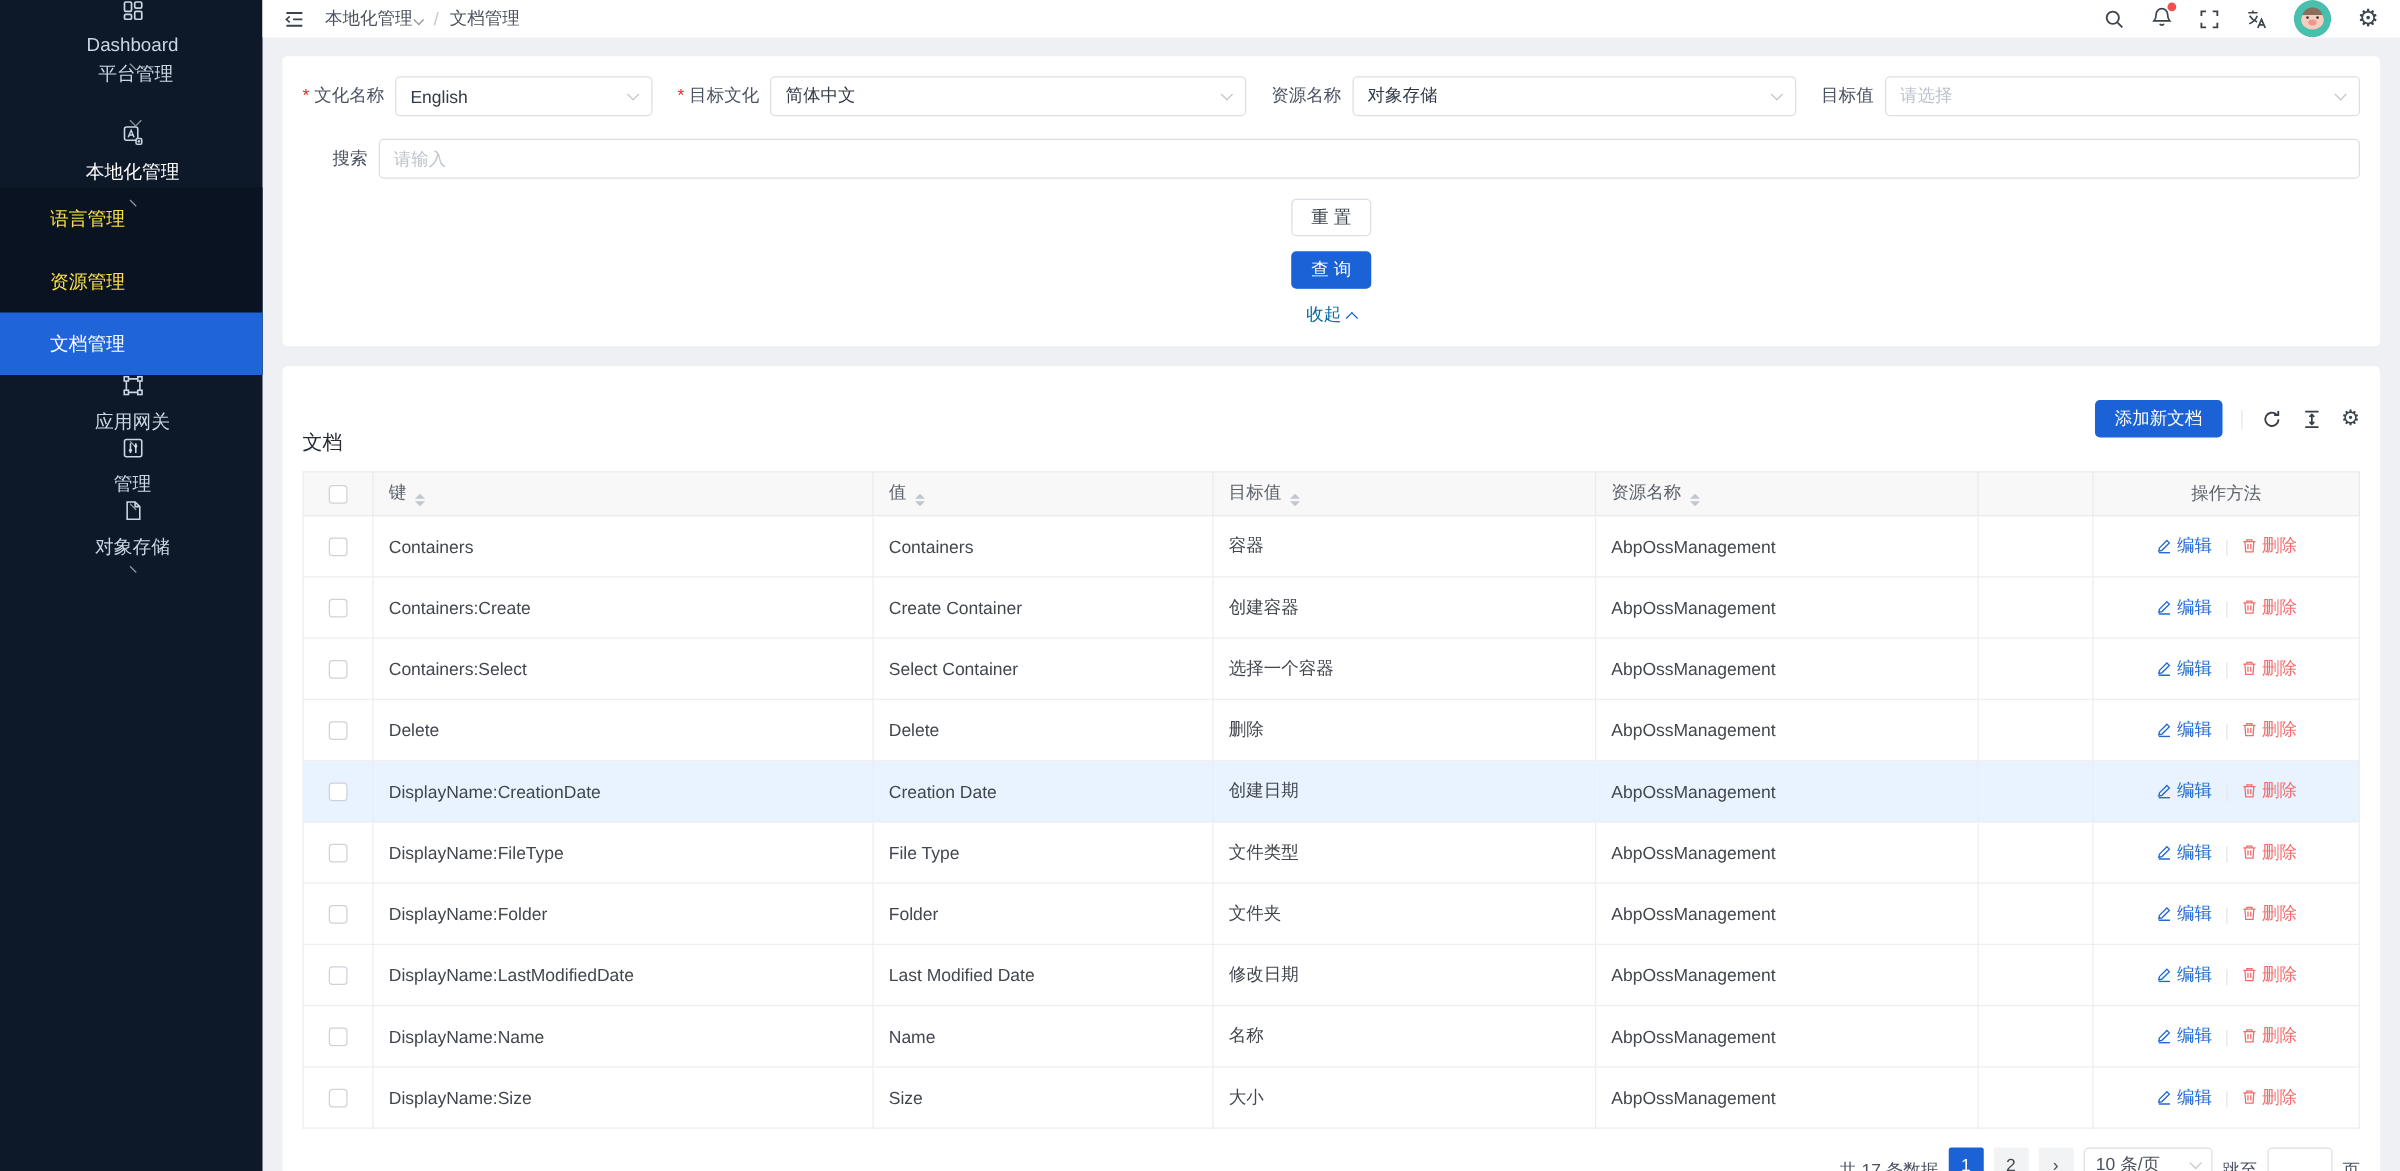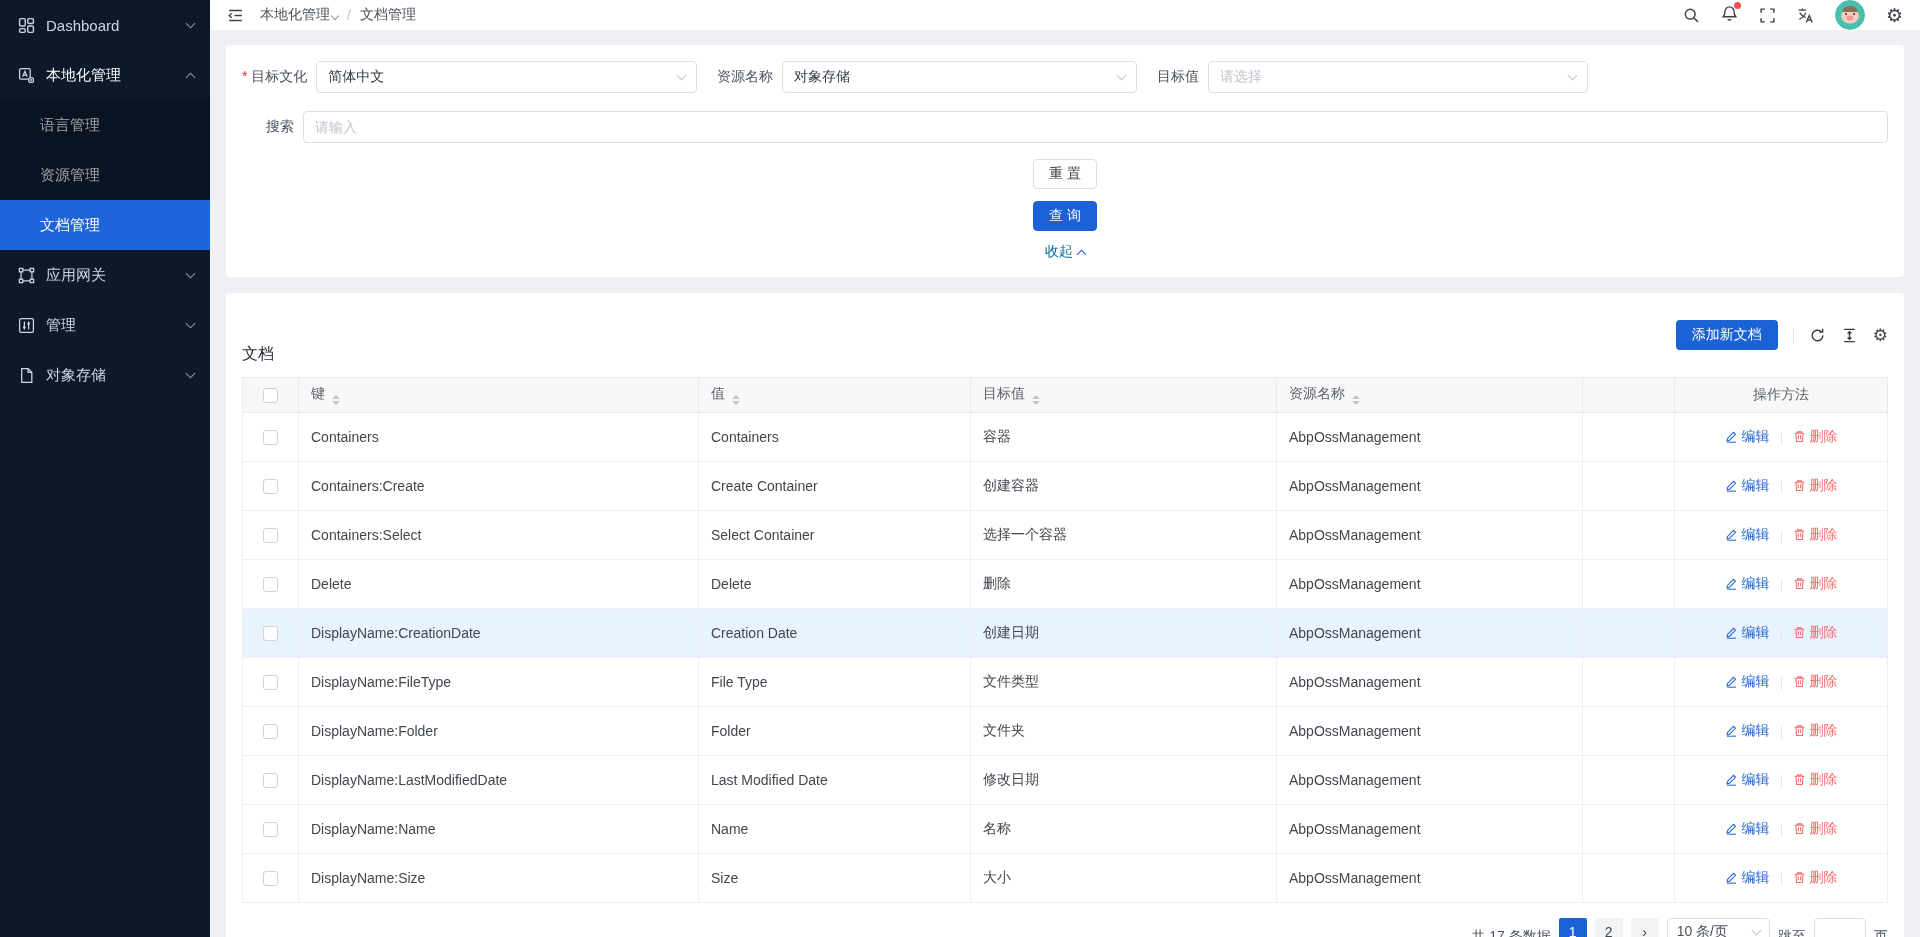--- a/index.html
+++ b/index.html
@@ -6,32 +6,32 @@
   html,body { width:1920px; height:937px; overflow:hidden; }
   body {
     font-family: "Liberation Sans", "DejaVu Sans", sans-serif;
     background:#eef0f3; display:flex; font-size:14px; color:#42474e;
   }
   
   .sidebar { width:210px; height:100%; background:#0d1829; flex-shrink:0; }
   .logo { height:49px; display:flex; align-items:center; padding-left:14px; gap:10px; }
   .logo-title { color:#fff; font-weight:bold; font-size:16px; letter-spacing:.2px; }
   .m-item { height:50px; display:flex; align-items:center; padding:0 16px 0 18px;
-            color:#ccd5e2; font-size:15px; gap:11px; cursor:pointer; }
+            color:#ccd5e2; font-size:15px; gap:11px; cursor:pointer;flex-direction:column; }
   .m-item.noicon { padding-left:23px; }
   .m-item.open { color:#fff; }
   .m-item .grow { flex:1; }
   .m-ico { width:17px; height:17px; flex-shrink:0; color:#ccd5e2; }
   .chev { width:7px; height:7px; border-right:1.5px solid rgba(255,255,255,.55);
           border-bottom:1.5px solid rgba(255,255,255,.55); display:inline-block;
           transform:rotate(45deg); margin-top:-3px; }
   .chev.up { transform:rotate(-135deg); margin-top:4px; }
   .submenu { background:#0a1322; }
   .s-item { height:50px; display:flex; align-items:center; padding-left:40px;
-            color:#a3a3a3; font-size:15px; cursor:pointer; }
+            color:#fde047; font-size:15px; cursor:pointer; }
   .s-item.active { background:#2064d9; color:#fff; }
   
   .main { flex:1; display:flex; flex-direction:column; min-width:0; }
   .topbar { height:49px; background:#fff; display:flex; align-items:center;
             justify-content:space-between; padding:0 17px; }
   .tb-left { display:flex; align-items:center; gap:16px; }
   .hdr-ico { width:17px; height:17px; color:#3d434c; cursor:pointer; }
   .crumb { display:flex; align-items:center; gap:9px; font-size:14px; color:#4c525c; }
   .crumb .mini-chev { width:6px; height:6px; border-right:1.3px solid #8b919b;
           border-bottom:1.3px solid #8b919b; display:inline-block; transform:rotate(45deg);
@@ -120,20 +120,24 @@
       <svg class="m-ico" viewBox="0 0 16 16" fill="none" stroke="currentColor" stroke-width="1.3">
         <rect x="1.5" y="1.5" width="5.3" height="7" rx="1"></rect>
           <rect x="9.2" y="1.5" width="5.3" height="4.6" rx="1"></rect>
         <rect x="9.2" y="8.5" width="5.3" height="6" rx="1"></rect>
           <rect x="1.5" y="10.9" width="5.3" height="3.6" rx="1"></rect>
       </svg>
       <span class="grow">Dashboard</span>
       <i class="chev"></i>
     </div>
 
+    <div class="m-item noicon">
+      <span class="grow">平台管理</span>
+      <i class="chev"></i>
+    </div>
 
     <div class="m-item open">
       <svg class="m-ico" viewBox="0 0 16 16" fill="none" stroke="currentColor" stroke-width="1.2">
         <rect x="1.5" y="1.5" width="10" height="10" rx="1.5"></rect>
         <path d="M4.3 9.2 6.5 4l2.2 5.2M5 7.6h3" stroke-width="1.1"></path>
         <rect x="10.2" y="10.2" width="4.3" height="4.3" rx="1" fill="#0d1829"></rect>
         <path d="M11.3 12.3h2.1M12.35 11.3v2.1" stroke-width="1"></path>
       </svg>
       <span class="grow">本地化管理</span>
       <i class="chev up"></i>
@@ -231,20 +235,27 @@
         </svg>
       </span>
       <span class="gear-glyph">⚙</span>
     </div>
   </header>
 
   <div class="content">
 
     <section class="card filter-card">
       <div class="filter-row">
+        <div class="field fw1">
+          <span class="lbl req">文化名称</span>
+          <div class="select">
+            <span>English</span>
+            <i class="sel-chev"></i>
+          </div>
+        </div>
         <div class="field fw2">
           <span class="lbl req">目标文化</span>
           <div class="select">
             <span>简体中文</span>
             <i class="sel-chev"></i>
           </div>
         </div>
         <div class="field fw3">
           <span class="lbl">资源名称</span>
           <div class="select">

